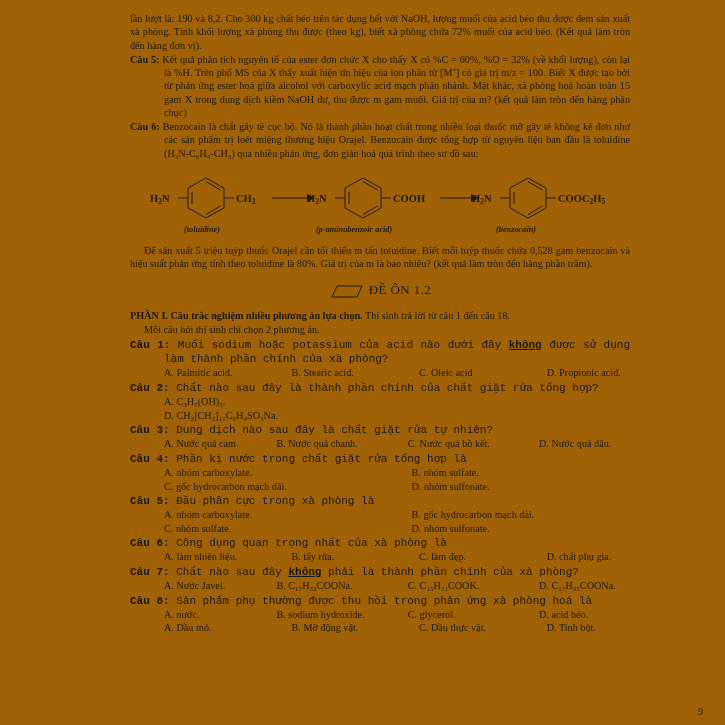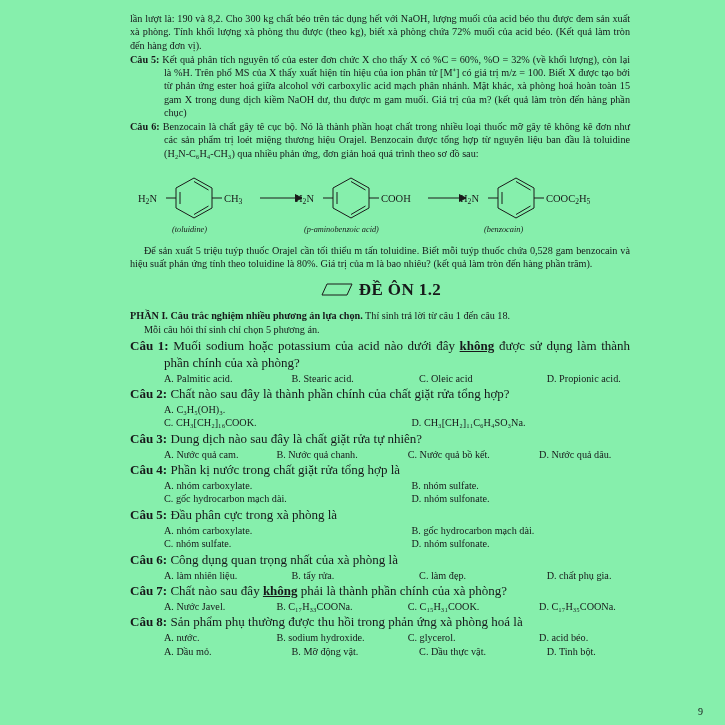--- a/index.html
+++ b/index.html
@@ -4,21 +4,21 @@
 <style>
   html, body {
     margin: 0;
     padding: 0;
     background: #ffffff;
   }
   .page {
     position: relative;
     width: 725px;
     height: 725px;
-    background: #86efac;
+    background: #a16207;
     font-family: "Liberation Serif", serif;
     color: #17181a;
     overflow: hidden;
   }
   .content {
     position: absolute;
     left: 130px;
     top: 12px;
     width: 500px;
   }
@@ -43,34 +43,34 @@
     text-indent: -34px;
   }
   b { font-weight: bold; }
 
   
   .scheme {
     margin: 6px 0 4px 0;
     height: 74px;
     position: relative;
   }
-  .svgwrap { position: absolute; left: 6px; top: 0; }
+  .svgwrap { position: absolute; left: 18px; top: 0; font-weight: bold; }
 
   
   .de-on {
     margin: 10px 0 7px 0;
     text-align: center;
     position: relative;
     height: 22px;
   }
   .de-on .banner {
     display: inline-block;
     position: relative;
-    font-weight: bold;
-    font-size: 17px;
+    font-weight: normal;
+    font-size: 13px;
     letter-spacing: .4px;
     padding-left: 40px;
   }
   .de-on .ribbon {
     position: absolute;
     left: 0; top: 2px;
     width: 34px; height: 15px;
   }
 
   .partline {
@@ -80,26 +80,27 @@
   }
   .subline {
     font-size: 10.2px;
     line-height: 1.3;
     margin: 0 0 2px 0;
     padding-left: 14px;
   }
 
   
   .q {
-    font-size: 13px;
+    font-size: 11px;
     line-height: 1.30;
     margin: 1px 0 0 0;
     padding-left: 34px;
     text-indent: -34px;
     text-align: justify;
+    font-family: Liberation Mono, monospace;
   }
   .opts {
     font-size: 10.2px;
     line-height: 1.32;
     margin: 0 0 0 0;
     padding-left: 34px;
     display: flex;
     flex-wrap: nowrap;
     gap: 29px;
   }
@@ -196,42 +197,41 @@
           <polygon points="3,13 8,2 33,2 28,13" fill="none" stroke="#1a1a1a" stroke-width="1"></polygon>
         </svg>
         <span>ĐỀ ÔN 1.2</span>
       </span>
     </div>
 
     <p class="partline">
       <b>PHẦN I. Câu trắc nghiệm nhiều phương án lựa chọn.</b>
       <span>Thí sinh trả lời từ câu 1 đến câu 18.</span>
     </p>
-    <p class="subline">Mỗi câu hỏi thí sinh chỉ chọn 5 phương án.</p>
+    <p class="subline">Mỗi câu hỏi thí sinh chỉ chọn 2 phương án.</p>
 
     <p class="q">
       <b>Câu 1:</b>
       <span>Muối sodium hoặc potassium của acid nào dưới đây </span><b><u>không</u></b><span> được sử dụng làm thành phần chính của xà phòng?</span>
     </p>
     <p class="opts c4">
       <span class="o">A. Palmitic acid.</span>
       <span class="o">B. Stearic acid.</span>
       <span class="o">C. Oleic acid</span>
       <span class="o">D. Propionic acid.</span>
     </p>
 
     <p class="q">
       <b>Câu 2:</b>
       <span>Chất nào sau đây là thành phần chính của chất giặt rửa tổng hợp?</span>
     </p>
     <p class="opts c2">
       <span class="o">A. C₃H₅(OH)₃.</span>
     </p>
     <p class="opts c2">
-      <span class="o">C. CH₃[CH₂]₁₆COOK.</span>
       <span class="o">D. CH₃[CH₂]₁₁C₆H₄SO₃Na.</span>
     </p>
 
     <p class="q">
       <b>Câu 3:</b>
       <span>Dung dịch nào sau đây là chất giặt rửa tự nhiên?</span>
     </p>
     <p class="opts c4b">
       <span class="o">A. Nước quả cam.</span>
       <span class="o">B. Nước quả chanh.</span>

